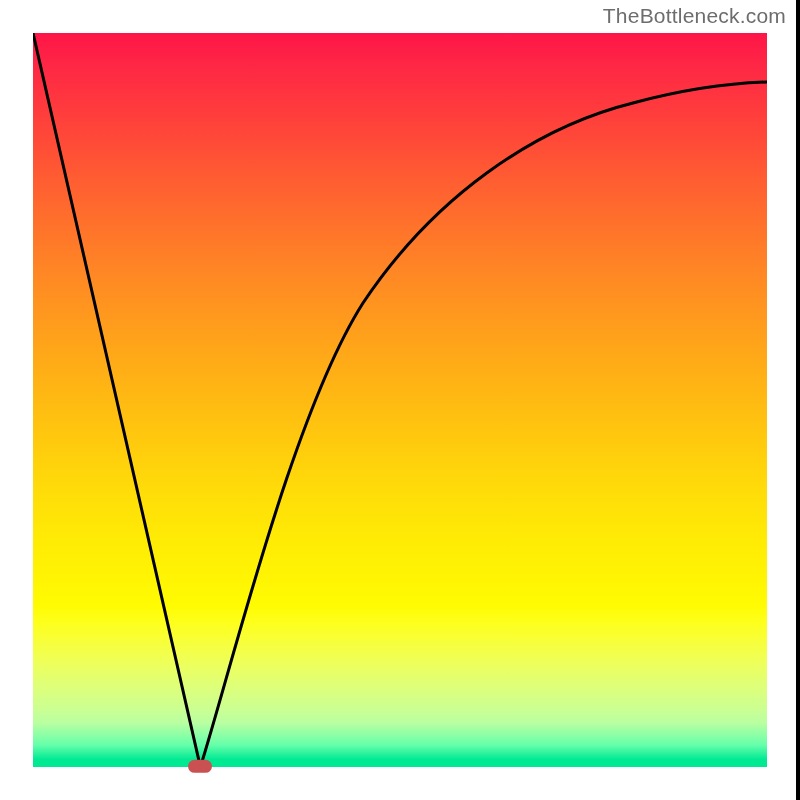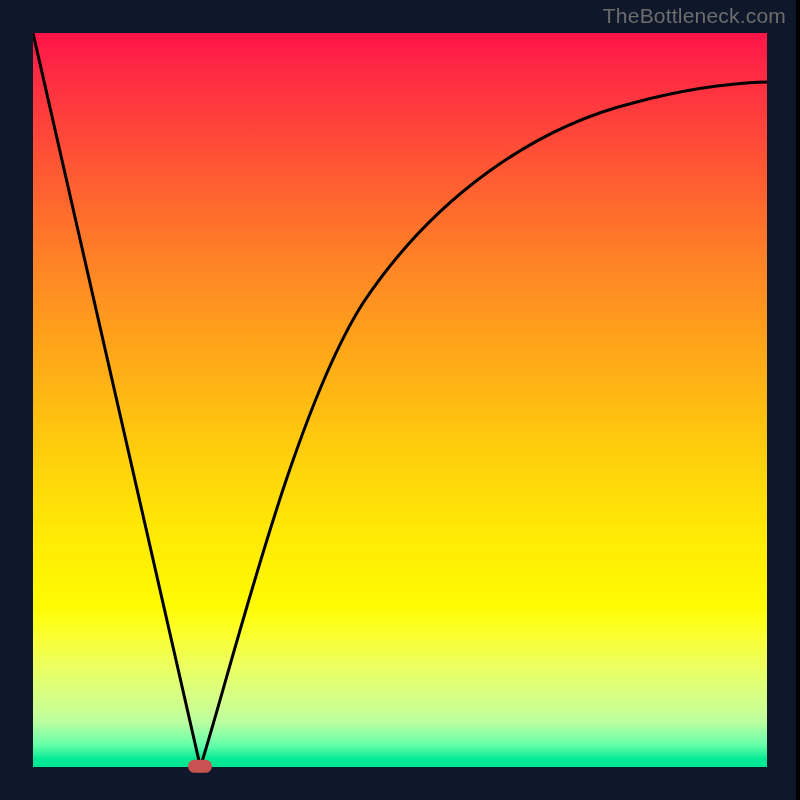--- a/index.html
+++ b/index.html
@@ -7,21 +7,21 @@
     padding: 0;
     width: 800px;
     height: 800px;
     background: #000000;
     overflow: hidden;
   }
   .frame {
     position: relative;
     width: 796px;
     height: 800px;
-    background: #0f172a;
+    background: #ffffff;
   }
   .plot-area {
     position: absolute;
     left: 33px;
     top: 33px;
     width: 734px;
     height: 734px;
     background: linear-gradient(to bottom,
       #fe1548 0%,
       #fe2944 5%,

